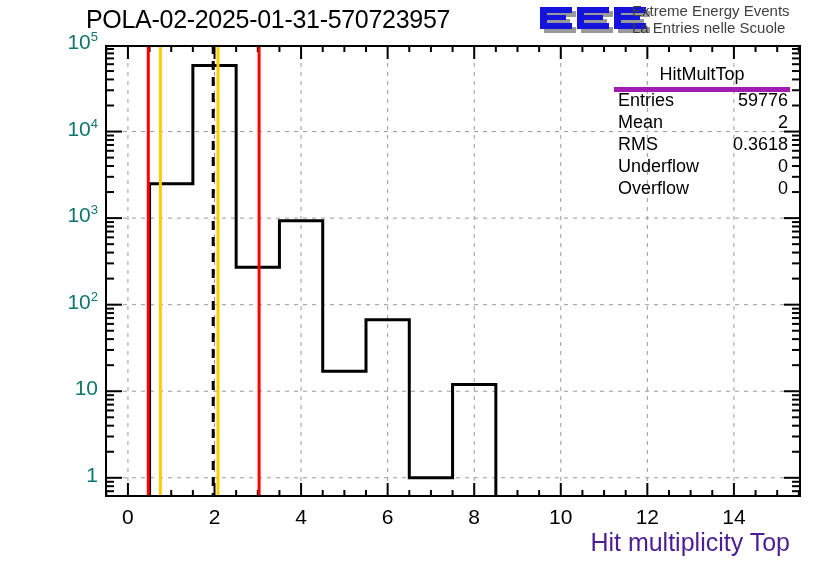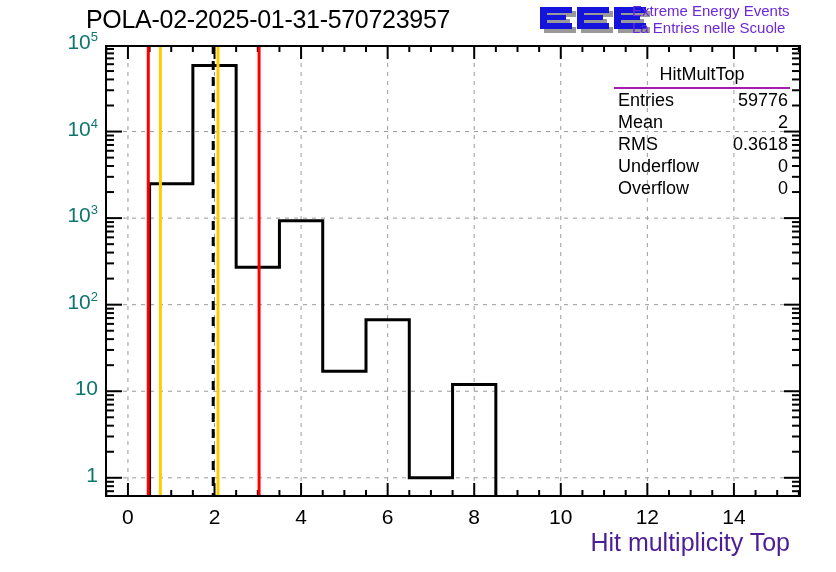--- a/index.html
+++ b/index.html
@@ -17,21 +17,21 @@
     font-size:25px;color:#000;white-space:nowrap;
     letter-spacing:-0.3px;
   }
 
   
   .eee-logo{position:absolute;left:536px;top:2px;width:298px;height:36px;}
   .eee-letters{position:absolute;left:0px;top:0px;width:120px;height:34px;}
   .eee-letters svg{display:block;}
   .eee-text{
     position:absolute;left:96px;top:1px;
-    color:#6d28d9;font-size:15px;line-height:16.5px;
+    color:#404040;font-size:15px;line-height:16.5px;
     white-space:nowrap;font-weight:normal;
   }
 
   
   .frame{
     position:absolute;left:105px;top:45px;
     width:696px;height:452px;
     border:2px solid #000;box-sizing:border-box;
     background:transparent;
   }
@@ -55,21 +55,21 @@
 
   
   .statbox{
     position:absolute;left:614px;top:64px;width:176px;height:136px;
     background:transparent;
     font-size:18px;color:#000;
   }
   .statbox .sb-title{
     position:absolute;left:0;top:0;width:176px;
     text-align:center;font-size:18px;
-    border-bottom:2px solid #a21caf;padding-bottom:2px;
+    border-bottom:5px solid #a21caf;padding-bottom:2px;
   }
   .sb-row{
     position:absolute;left:0;width:176px;height:22px;
     font-size:18px;
   }
   .sb-key{position:absolute;left:4px;top:0;}
   .sb-val{position:absolute;right:2px;top:0;text-align:right;}
 </style>
 </head>
 <body>

